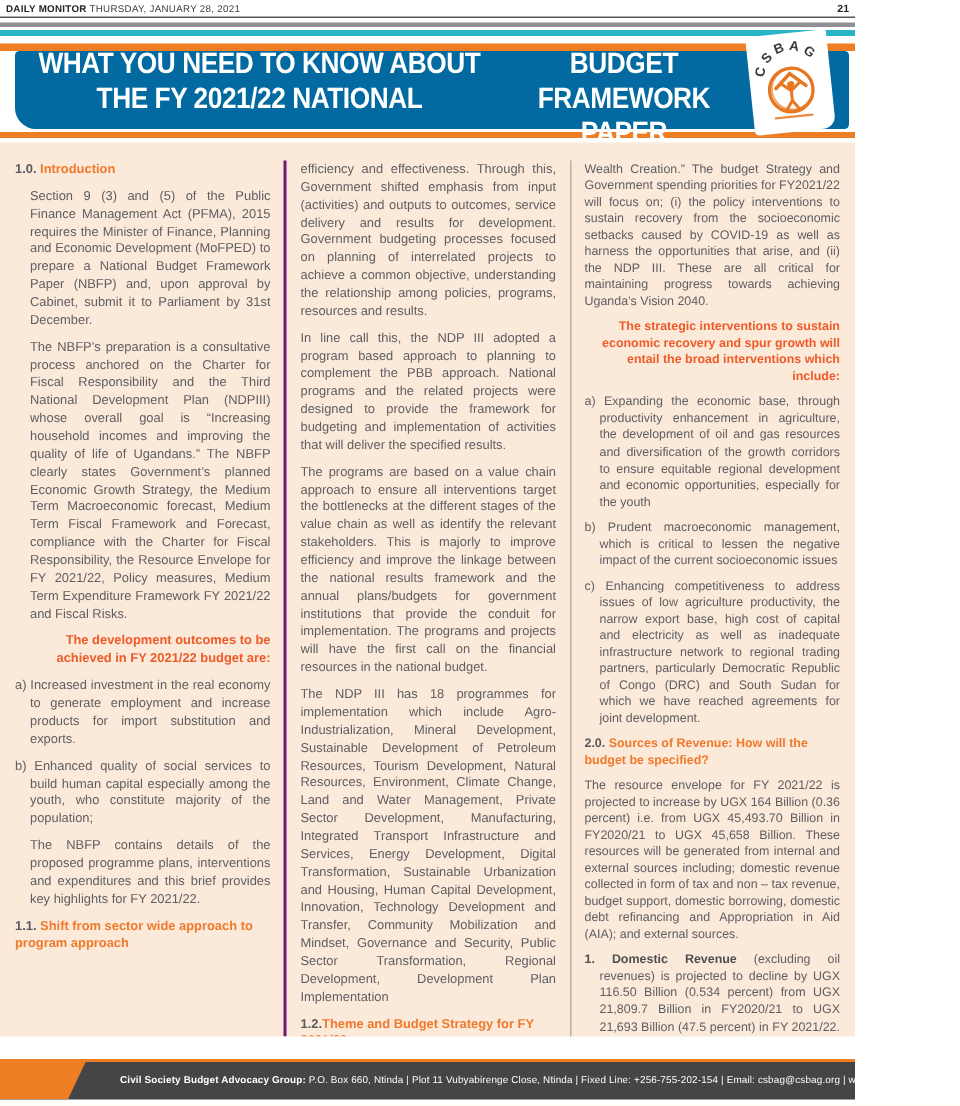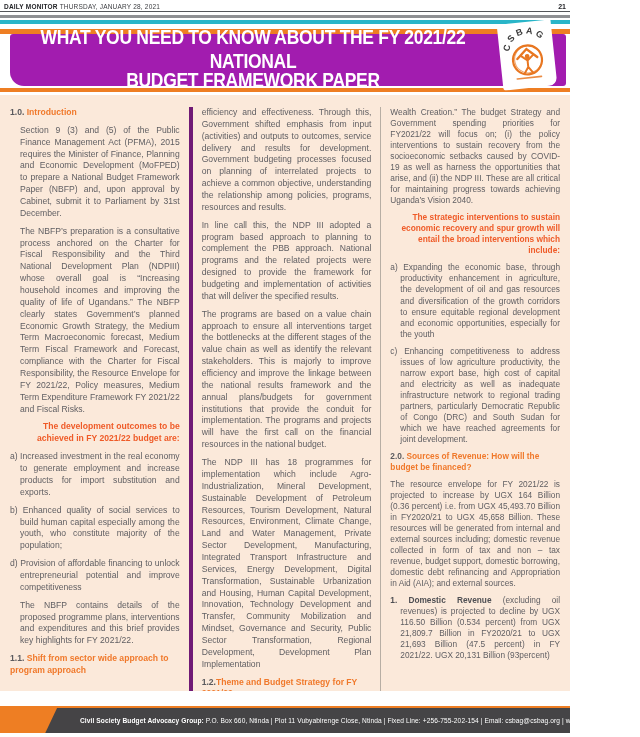--- a/index.html
+++ b/index.html
@@ -19,36 +19,36 @@
   .mast2{display:flex;justify-content:space-between;align-items:flex-end;padding:3px 4px 0 4px;width:562px;}
   .site{font-size:7.5px;font-weight:bold;color:#3c3d41;}
   .advertorial{font-family:"Liberation Serif", serif;font-weight:bold;font-size:23px;
     color:#1d1e22;line-height:0.9;letter-spacing:.5px;}
   .rule-gray{height:3px;background:#8f9093;width:570px;margin-top:3px;}
   .rule-cyan{height:4px;background:#29b5c8;width:570px;margin-top:2px;}
 
   
   .adbox{position:relative;width:570px;margin-top:5px;}
   .bar-orange-top{height:5px;background:#ee7e23;width:570px;}
-  .black-box{position:relative;margin-left:10px;width:556px;height:52px;background:#a21caf;
-    border-radius:3px 3px 3px 14px;display:flex;flex-direction:column;justify-content:center;box-sizing:border-box;padding-right:70px;}
+  .black-box{position:relative;margin-left:10px;width:556px;height:52px;background:#0369a1;
+    border-radius:3px 3px 3px 14px;display:flex;flex-direction:row;justify-content:center;box-sizing:border-box;padding-right:70px;}
   .headline{color:#fff;font-weight:bold;text-align:center;font-size:17.5px;line-height:1.18;
     letter-spacing:-0.3px;transform:scaleY(1.12);}
   .bar-orange-bottom{height:4px;background:#ee7e23;width:570px;margin-top:2px;}
   .logo-wrap{position:absolute;right:16px;top:-7px;width:54px;height:66px;background:#ffffff;
     transform:rotate(-6deg);border-radius:1px 1px 8px 3px;z-index:3;
     display:flex;align-items:center;justify-content:center;}
 
   
   .body-area{background:#fbe9da;width:570px;height:596px;box-sizing:border-box;
     padding:12px 8px 0 8px;display:flex;overflow:hidden;margin-top:3px;}
   .col{flex:1 1 0;padding:0 9px;overflow:hidden;font-size:8.6px;line-height:1.38;
     text-align:justify;color:#5f5e62;}
   .col.c1{padding-left:2px;}
-  .col.c2{border-left:4px solid #701a75;border-right:1px solid #b7aea4;}
+  .col.c2{border-left:2px solid #701a75;border-right:1px solid #b7aea4;}
   .col.c3{padding-right:2px;font-size:8.3px;line-height:1.33;}
   .col p{margin:0 0 6px 0;}
   .sec{margin:0 0 6px 0;font-weight:bold;text-align:left;}
   .sec .num{color:#5a5a5e;}
   .sec .ttl{color:#f0792b;}
   .em-h{font-weight:bold;color:#ef5b28;text-align:right;margin:0 0 6px 0;}
   .hang{padding-left:10px;text-indent:-10px;}
   .indent{padding-left:10px;}
   .lead-b{font-weight:bold;color:#4f4f53;}
 
@@ -108,21 +108,20 @@
     <div class="col c1">
       <div class="sec">
         <span class="num">1.0.</span>
         <span class="ttl">Introduction</span>
       </div>
       <p class="indent">Section 9 (3) and (5) of the Public Finance Management Act (PFMA), 2015 requires the Minister of Finance, Planning and Economic Development (MoFPED) to prepare a National Budget Framework Paper (NBFP) and, upon approval by Cabinet, submit it to Parliament by 31st December.</p>
       <p class="indent">The NBFP’s preparation is a consultative process anchored on the Charter for Fiscal Responsibility and the Third National Development Plan (NDPIII) whose overall goal is “Increasing household incomes and improving the quality of life of Ugandans.” The NBFP clearly states Government’s planned Economic Growth Strategy, the Medium Term Macroeconomic forecast, Medium Term Fiscal Framework and Forecast, compliance with the Charter for Fiscal Responsibility, the Resource Envelope for FY 2021/22, Policy measures, Medium Term Expenditure Framework FY 2021/22 and Fiscal Risks.</p>
       <div class="em-h">The development outcomes to be achieved in FY 2021/22 budget are:</div>
       <p class="hang">a) Increased investment in the real economy to generate employment and increase products for import substitution and exports.</p>
       <p class="hang">b) Enhanced quality of social services to build human capital especially among the youth, who constitute majority of the population;</p>
-      <p class="hang">d) Provision of affordable financing to unlock entrepreneurial potential and improve competitiveness</p>
       <p class="indent">The NBFP contains details of the proposed programme plans, interventions and expenditures and this brief provides key highlights for FY 2021/22.</p>
       <div class="sec">
         <span class="num">1.1.</span>
         <span class="ttl">Shift from sector wide approach to program approach</span>
       </div>
 
     </div>
 
     <div class="col c2">
       <p>efficiency and effectiveness. Through this, Government shifted emphasis from input (activities) and outputs to outcomes, service delivery and results for development. Government budgeting processes focused on planning of interrelated projects to achieve a common objective, understanding the relationship among policies, programs, resources and results.</p>
@@ -132,24 +131,25 @@
       <div class="sec">
         <span class="num">1.2.</span><span class="ttl">Theme and Budget Strategy for FY 2021/22</span>
       </div>
 
     </div>
 
     <div class="col c3">
       <p>Wealth Creation.” The budget Strategy and Government spending priorities for FY2021/22 will focus on; (i) the policy interventions to sustain recovery from the socioeconomic setbacks caused by COVID-19 as well as harness the opportunities that arise, and (ii) the NDP III. These are all critical for maintaining progress towards achieving Uganda’s Vision 2040.</p>
       <div class="em-h">The strategic interventions to sustain economic recovery and spur growth will entail the broad interventions which include:</div>
       <p class="hang">a) Expanding the economic base, through productivity enhancement in agriculture, the development of oil and gas resources and diversification of the growth corridors to ensure equitable regional development and economic opportunities, especially for the youth</p>
+      <p class="hang">b) Prudent macroeconomic management, which is critical to lessen the negative impact of the current socioeconomic issues</p>
       <p class="hang">c) Enhancing competitiveness to address issues of low agriculture productivity, the narrow export base, high cost of capital and electricity as well as inadequate infrastructure network to regional trading partners, particularly Democratic Republic of Congo (DRC) and South Sudan for which we have reached agreements for joint development.</p>
       <div class="sec">
         <span class="num">2.0.</span>
-        <span class="ttl">Sources of Revenue: How will the budget be financed?</span>
+        <span class="ttl">Sources of Revenue: How will the budget be specified?</span>
       </div>
       <p>The resource envelope for FY 2021/22 is projected to increase by UGX 164 Billion (0.36 percent) i.e. from UGX 45,493.70 Billion in FY2020/21 to UGX 45,658 Billion. These resources will be generated from internal and external sources including; domestic revenue collected in form of tax and non – tax revenue, budget support, domestic borrowing, domestic debt refinancing and Appropriation in Aid (AIA); and external sources.</p>
       <p class="hang"><span class="lead-b">1.</span> <span class="lead-b">Domestic Revenue</span><span> (excluding oil revenues) is projected to decline by UGX 116.50 Billion (0.534 percent) from UGX 21,809.7 Billion in FY2020/21 to UGX 21,693 Billion (47.5 percent) in FY 2021/22. UGX 20,131 Billion (93percent)</span></p>
     </div>
 
   </div>
 
   <div class="footer">
     <div class="footer-flag"></div>
     <div class="footer-text">

